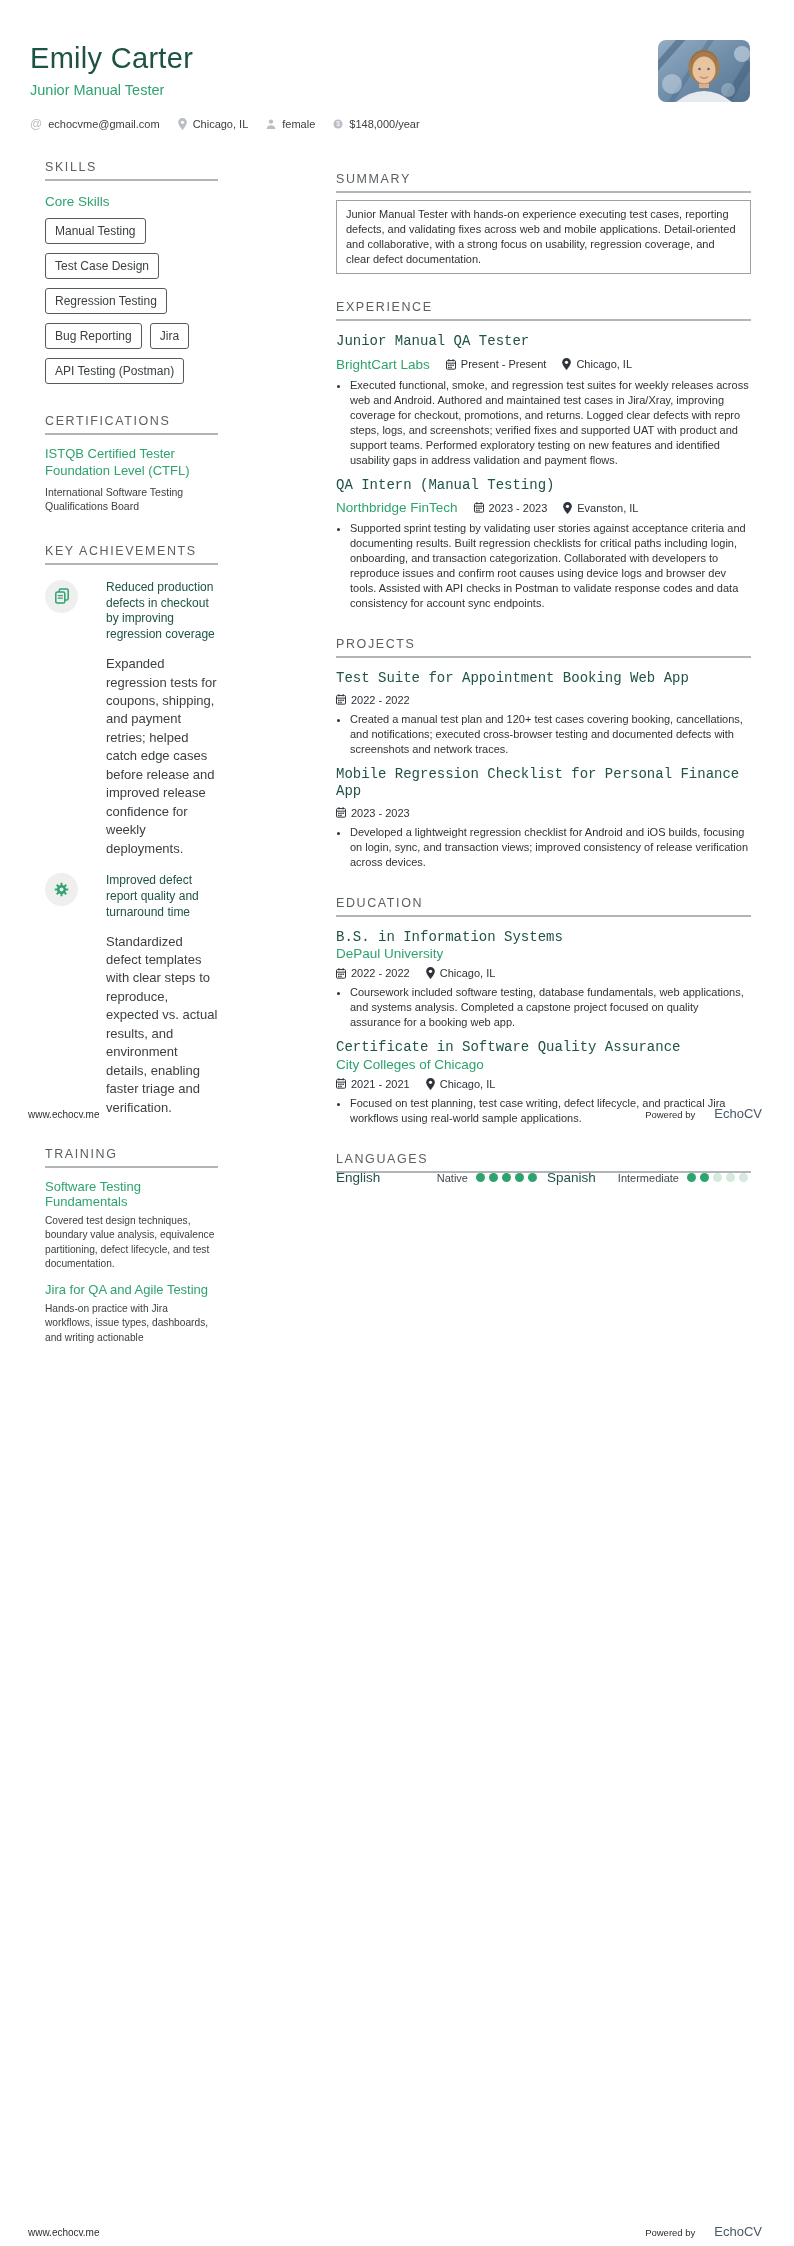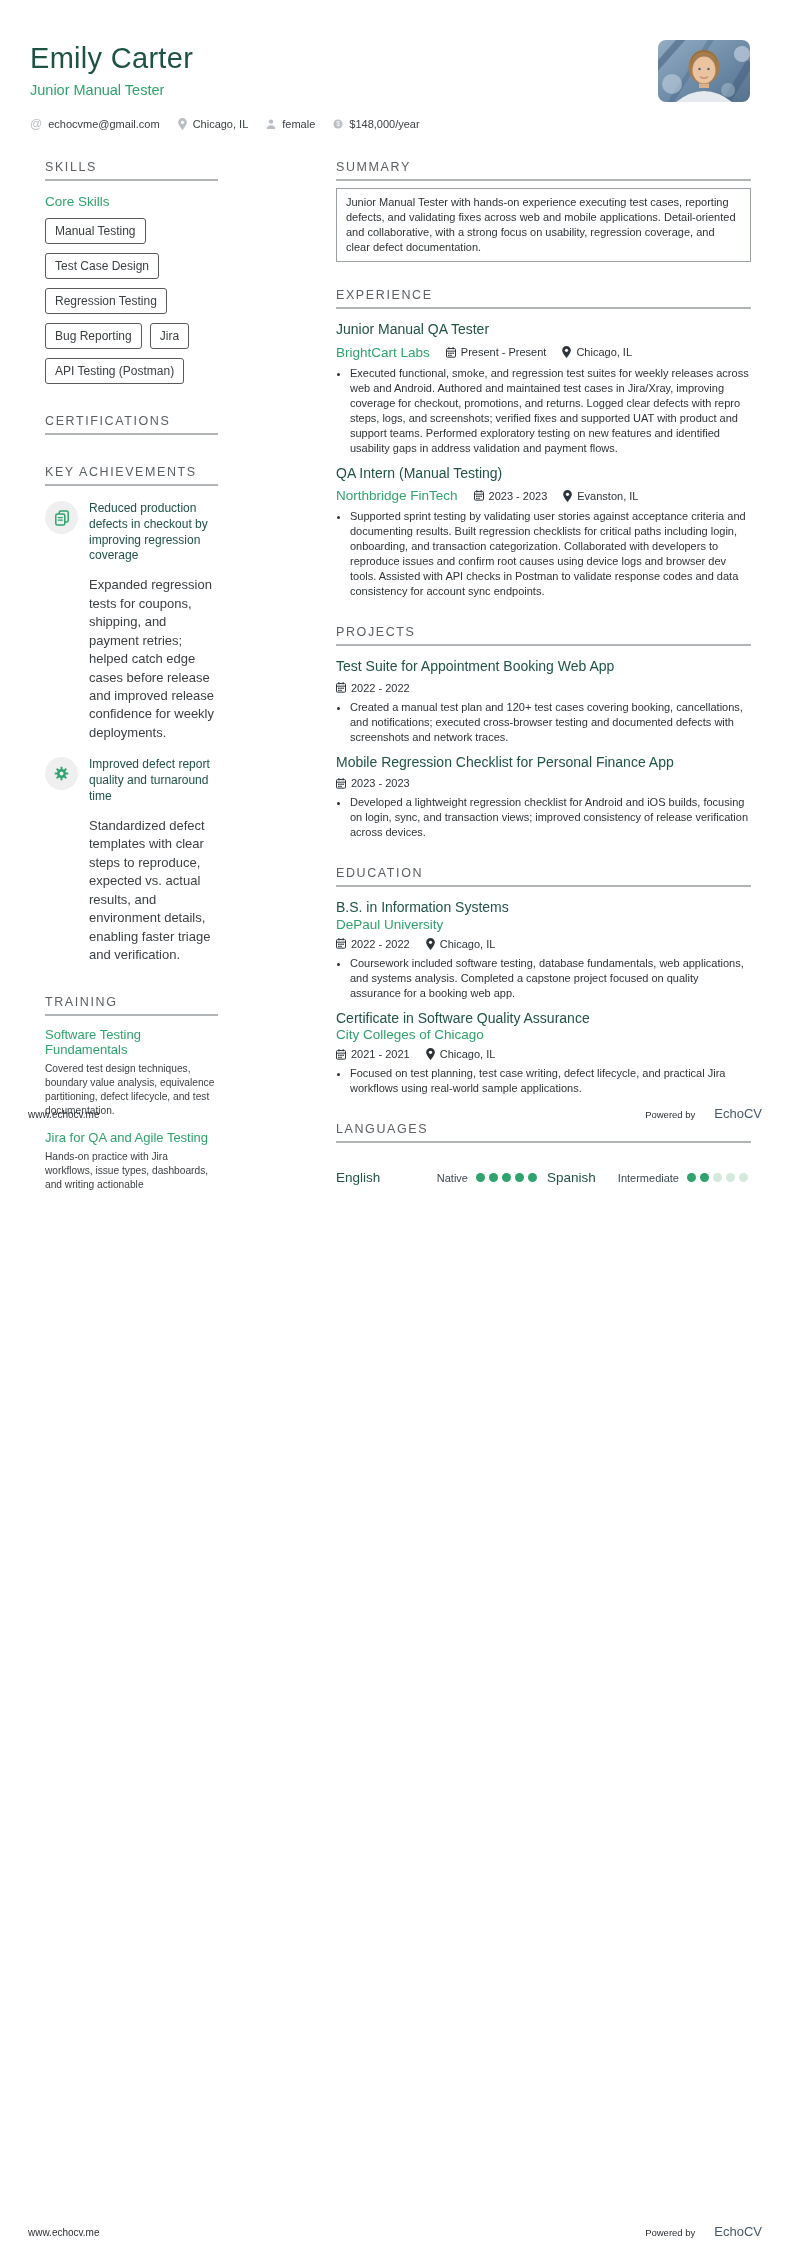--- a/index.html
+++ b/index.html
@@ -17,50 +17,50 @@
   .contact-row { margin-top:20px; display:flex; align-items:center; gap:18px; font-size:11px; color:#3a3f42; }
   .c-item { display:flex; align-items:center; gap:6px; white-space:nowrap; }
   .c-icon { color:#b9bec4; display:inline-flex; align-items:center; }
   .c-icon.at { font-size:12px; line-height:1; }
 
   .photo { position:absolute; top:40px; right:44px; width:92px; height:62px;
            border-radius:8px; overflow:hidden; }
 
   
   .col-left  { position:absolute; left:45px;  top:160px; width:173px; }
-  .col-right { position:absolute; left:336px; top:160px; width:415px; }
+  .col-right { position:absolute; left:336px; top:172px; width:415px; }
 
   .sec-h { font-size:12.5px; font-weight:400; letter-spacing:1.6px; color:#5b6064;
            padding-bottom:5px; border-bottom:2px solid #b2b5b7; }
 
   
   .skill-group-title { margin-top:13px; font-size:13.5px; color:#2fa36e; }
   .chips { margin-top:9px; display:flex; flex-wrap:wrap; gap:9px 8px; }
   .chip { border:1px solid #585b5d; border-radius:3px; padding:5px 9px;
           font-size:12px; color:#3a3f42; background:#fff; white-space:nowrap; }
 
   .sec-certs, .sec-ach, .sec-training { margin-top:30px; }
   .cert-title { margin-top:11px; font-size:13px; line-height:1.3; color:#2fa36e; }
   .cert-org { margin-top:5px; font-size:10.5px; line-height:1.38; color:#3a3f42; }
 
-  .ach-item { margin-top:15px; display:flex; gap:11px; }
+  .ach-item { margin-top:15px; display:flex; gap:28px; }
   .ach-icon-circle { width:33px; height:33px; border-radius:50%; background:#efefef;
                      flex-shrink:0; display:flex; align-items:center; justify-content:center; }
   .ach-title { font-size:12px; line-height:1.32; color:#215348; }
   .ach-body { margin-top:12px; font-size:13px; line-height:1.42; color:#3a3f42; }
 
   .t-title { margin-top:11px; font-size:13px; color:#2fa36e; }
   .t-body { margin-top:5px; font-size:10.2px; line-height:1.4; color:#3a3f42; }
 
   
   .summary-box { margin-top:7px; border:1px solid #9aa0a3; padding:6px 9px;
                  font-size:11px; line-height:15px; color:#2e3336; }
 
   .sec-exp, .sec-proj, .sec-edu, .sec-lang { margin-top:26px; }
-  .item-title { font-size:14px; color:#215348; line-height:1.25; }
+  .item-title { font-size:14px; color:#215348; line-height:1.25;font-family:Liberation Mono, monospace; }
   .exp-item, .proj-item, .edu-item { margin-top:12px; }
   .exp-item + .exp-item, .proj-item + .proj-item, .edu-item + .edu-item { margin-top:9px; }
   .org-row { margin-top:6px; display:flex; align-items:center; gap:16px; flex-wrap:wrap; }
   .org-name { font-size:13.5px; color:#2fa36e; }
   .meta { display:flex; align-items:center; gap:5px; font-size:11px; color:#2d3338; }
   .meta .m-icon { display:inline-flex; color:#2d3338; }
   .date-row { }
   .bullets { margin:6px 0 0 14px; }
   .bullets li { font-size:11px; line-height:15px; color:#2e3336; }
 
@@ -165,20 +165,24 @@
         <span class="chip">Test Case Design</span>
         <span class="chip">Regression Testing</span>
         <span class="chip">Bug Reporting</span>
         <span class="chip">Jira</span>
         <span class="chip">API Testing (Postman)</span>
       </div>
     </section>
 
     <section class="sec-certs">
       <div class="sec-h">CERTIFICATIONS</div>
+      <div class="cert-item">
+        <div class="cert-title">ISTQB Certified Tester Foundation Level (CTFL)</div>
+        <div class="cert-org">International Software Testing Qualifications Board</div>
+      </div>
     </section>
 
     <section class="sec-ach">
       <div class="sec-h">KEY ACHIEVEMENTS</div>
 
       <div class="ach-item">
         <div class="ach-icon-circle">
           <svg width="16" height="16" viewBox="0 0 16 16">
             <rect x="5.2" y="1" width="9" height="11" rx="1.6" fill="none" stroke="#2fa36e" stroke-width="1.5"></rect>
             <rect x="1.8" y="4" width="9" height="11" rx="1.6" fill="#efefef" stroke="#2fa36e" stroke-width="1.5"></rect>

